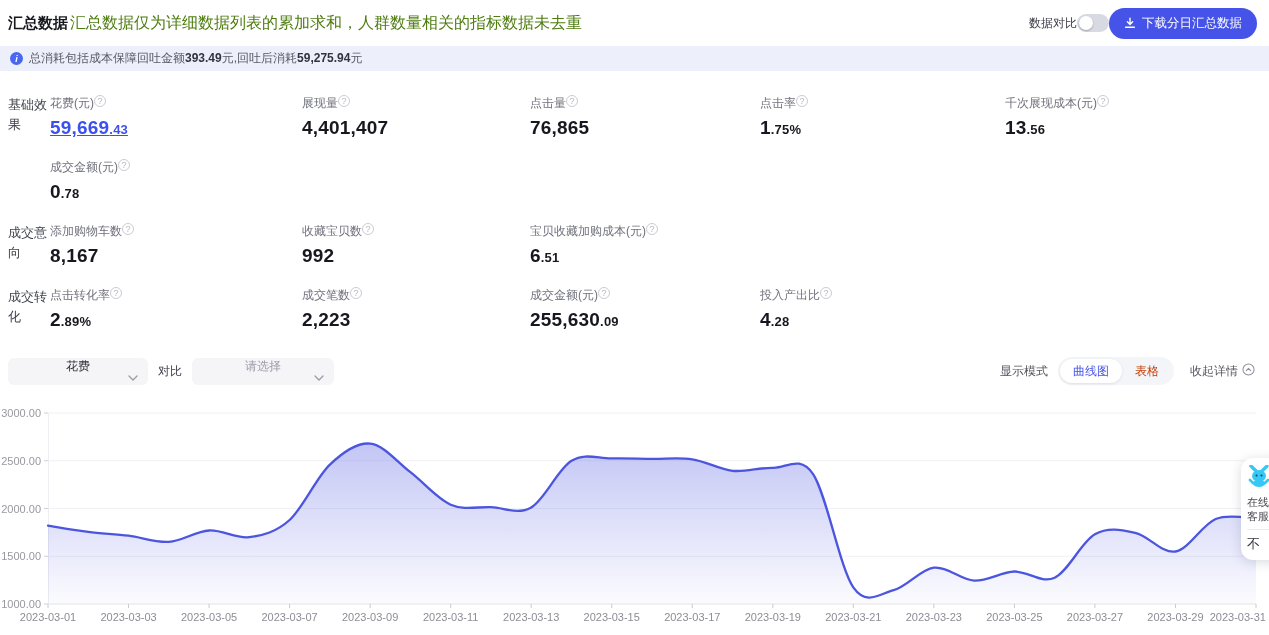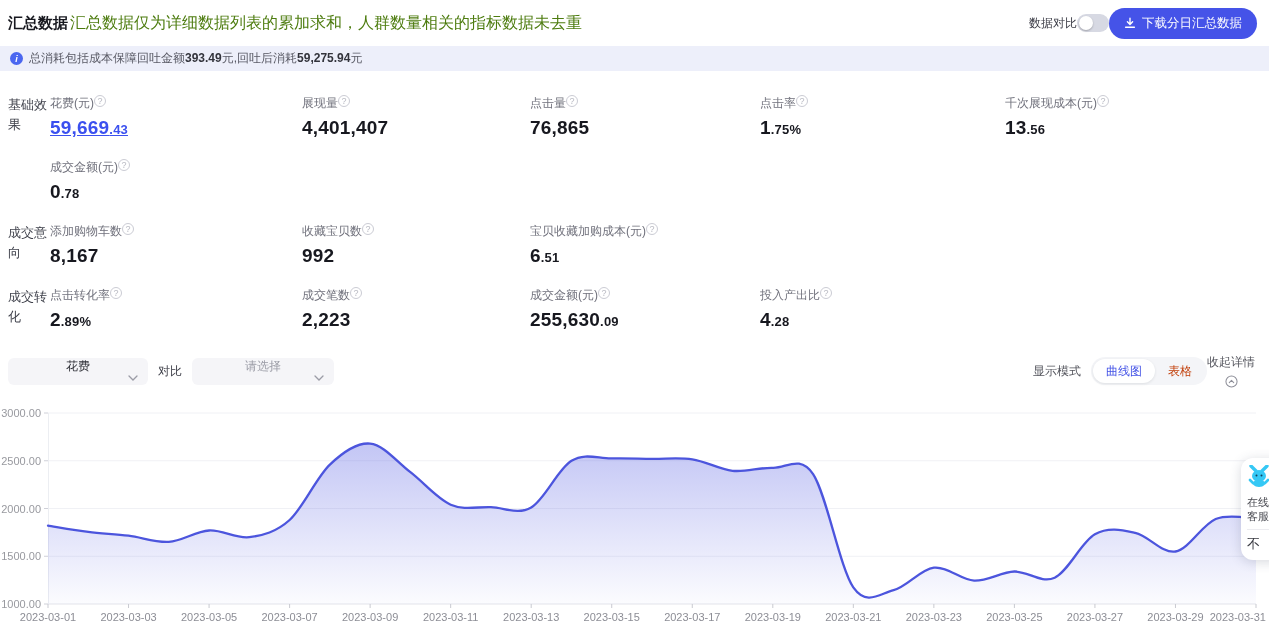--- a/index.html
+++ b/index.html
@@ -45,22 +45,22 @@
   .select { width:140px; height:27px; background:#f5f5f8; border-radius:6px; display:flex;
     align-items:center; padding:0 10px; font-size:12px; color:#2e2f36; cursor:pointer;flex-direction:column; }
   .select svg { margin-left:auto; }
   .vs-label { font-size:12px; color:#3a3b45; margin:0 10px; }
   .fr-right { margin-left:auto; display:flex; align-items:center; }
   .dm-label { font-size:12px; color:#55565e; margin-right:10px; }
   .seg { background:#f4f5f8; border-radius:15px; padding:2px; display:flex; }
   .seg-opt { height:24px; line-height:24px; padding:0 13px; font-size:12px; color:#c2410c;
     border-radius:12px; cursor:pointer; }
   .seg-opt.sel { background:#fff; color:#4453e6; box-shadow:0 1px 3px rgba(31,35,41,.10); }
-  .collapse { display:flex; align-items:center; gap:4px; font-size:12px;
-    color:#55565e; cursor:pointer;flex-direction:column; }
+  .collapse { margin-left:16px; display:flex; align-items:flex-start; gap:4px; font-size:12px;
+    color:#55565e; cursor:pointer; }
 
   
   .chart-wrap { position:relative; margin-top:12px; height:240px; }
   .chart-wrap svg { display:block; }
 
   
   .cs-widget { position:absolute; right:-20px; top:458px; width:48px; background:#fff;
     border-radius:12px; box-shadow:0 2px 12px rgba(55,65,90,.20); padding:7px 4px 7px 6px;
     text-align:left; z-index:5; }
   .cs-widget .cs-line { font-size:11px; color:#4a4b52; line-height:14px; }

